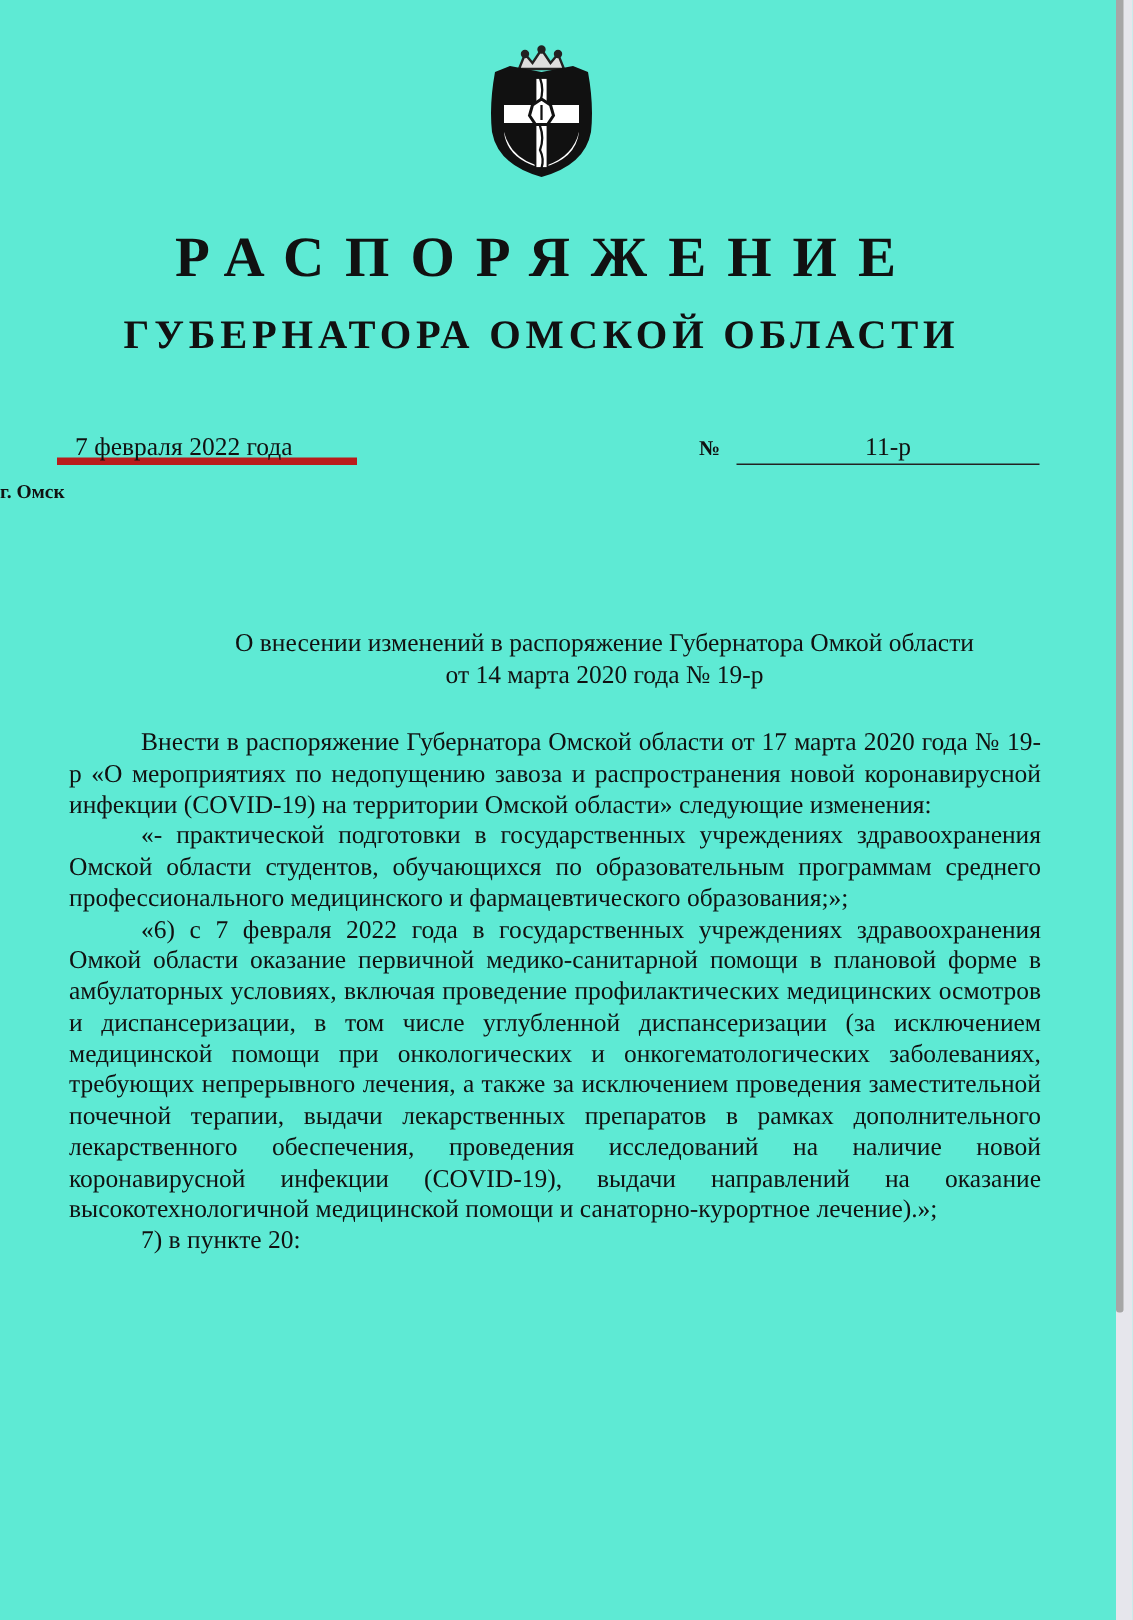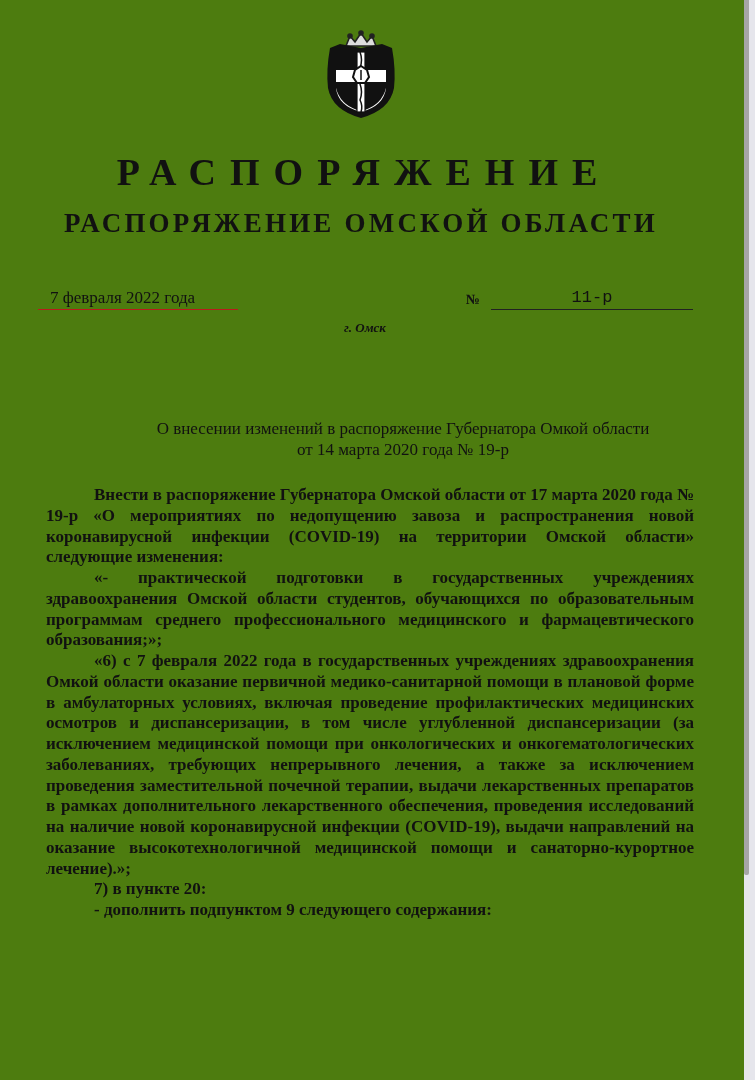--- a/index.html
+++ b/index.html
@@ -1,49 +1,49 @@
 <!DOCTYPE html>
 <html><head>
 <meta charset="utf-8">
 <style>
   html, body { margin:0; padding:0; }
   body {
     width:755px; height:1080px; overflow:hidden; position:relative;
     background:#ffffff; color:#111;
     font-family:"Liberation Serif", "DejaVu Serif", serif;
   }
-  .page { position:absolute; left:0; top:0; width:744px; height:1080px; background:#4d7c0f; }
+  .page { position:absolute; left:0; top:0; width:744px; height:1080px; background:#5eead4; }
   .emblem { position:absolute; left:322px; top:30px; width:78px; height:90px; }
   .title-main {
     position:absolute; left:0; width:728px; top:150px; text-align:center;
     font-size:38px; font-weight:bold; letter-spacing:14px; color:#111;
   }
   .title-sub {
     position:absolute; left:0; width:722px; top:208px; text-align:center;
     font-size:27px; font-weight:bold; letter-spacing:3.2px; color:#111;
   }
   .date-field {
     position:absolute; left:38px; top:288px; width:200px; height:22px;
-    border-bottom:1px solid #b91c1c; font-size:17px; padding-left:12px; box-sizing:border-box;
+    border-bottom:5px solid #b91c1c; font-size:17px; padding-left:12px; box-sizing:border-box;
     line-height:20px;
   }
   .num-label { position:absolute; left:466px; top:292px; font-size:14px; font-weight:bold; }
   .num-field {
     position:absolute; left:491px; top:288px; width:202px; height:22px;
     border-bottom:1px solid #222; font-size:17px; text-align:center; box-sizing:border-box;
-    line-height:20px; padding-left:0;font-family:Liberation Mono, monospace;
+    line-height:20px; padding-left:0;
   }
-  .city { position:absolute; left:0; width:730px; top:320px; text-align:center; font-size:13px; font-weight:bold;font-style:italic; }
+  .city { position:absolute; left:0; width:730px; top:320px; font-size:13px; font-weight:bold; }
   .subject {
     position:absolute; left:60px; width:686px; top:418px; text-align:center;
     font-size:17px; line-height:21px;
   }
   .body {
     position:absolute; left:46px; width:648px; top:485px;
-    font-size:17px; line-height:20.75px; text-align:justify;font-weight:bold;
+    font-size:17px; line-height:20.75px; text-align:justify;
   }
   .body p { margin:0; text-indent:48px; text-align:justify; text-align-last:auto; }
   .body p.last-left { text-align-last:left; }
   .scroll-track { position:absolute; left:744px; top:0; width:11px; height:1080px; background:#e6e6ec; }
   .scroll-thumb { position:absolute; left:744px; top:0; width:5px; height:880px; background:#a6a6a6; border-radius:0 0 2px 2px; }
 </style>
 </head>
 <body>
 
 <div class="page">
@@ -66,35 +66,34 @@
     <path d="M43 52 L64 52 L64 58 Q60 74 43 80 Z" fill="#111"></path>
 
     <rect x="35" y="22" width="8" height="60" fill="#fff" stroke="#111" stroke-width="1.2"></rect>
     <path d="M38 22 Q41 30 38 38 Q41 46 38 54 Q41 62 38 70 Q41 76 39 82" fill="none" stroke="#111" stroke-width="1.5"></path>
 
     <path d="M39 36 L45 40 L47 47 L43 53 L35 53 L31 47 L33 40 Z" fill="#fff" stroke="#111" stroke-width="2"></path>
     <path d="M39 40 L39 50" stroke="#111" stroke-width="1.5"></path>
   </svg>
 
   <div class="title-main">РАСПОРЯЖЕНИЕ</div>
-  <div class="title-sub">РАСПОРЯЖЕНИЕ ОМСКОЙ ОБЛАСТИ</div>
+  <div class="title-sub">ГУБЕРНАТОРА ОМСКОЙ ОБЛАСТИ</div>
 
   <div class="date-field">7 февраля 2022 года</div>
   <div class="num-label">№</div>
   <div class="num-field">11-р</div>
   <div class="city">г. Омск</div>
 
   <div class="subject">
     <div>О внесении изменений в распоряжение Губернатора Омкой области</div>
     <div>от 14 марта 2020 года № 19-р</div>
   </div>
 
   <div class="body">
     <p class="last-left">Внести в распоряжение Губернатора Омской области от 17 марта 2020 года № 19-р «О мероприятиях по недопущению завоза и распространения новой коронавирусной инфекции (COVID-19) на территории Омской области» следующие изменения:</p>
     <p class="last-left">«- практической подготовки в государственных учреждениях здравоохранения Омской области студентов, обучающихся по образовательным программам среднего профессионального медицинского и фармацевтического образования;»;</p>
     <p class="last-left">«6) с 7 февраля 2022 года в государственных учреждениях здравоохранения Омкой области оказание первичной медико-санитарной помощи в плановой форме в амбулаторных условиях, включая проведение профилактических медицинских осмотров и диспансеризации, в том числе углубленной диспансеризации (за исключением медицинской помощи при онкологических и онкогематологических заболеваниях, требующих непрерывного лечения, а также за исключением проведения заместительной почечной терапии, выдачи лекарственных препаратов в рамках дополнительного лекарственного обеспечения, проведения исследований на наличие новой коронавирусной инфекции (COVID-19), выдачи направлений на оказание высокотехнологичной медицинской помощи и санаторно-курортное лечение).»;</p>
     <p class="last-left">7) в пункте 20:</p>
-    <p class="last-left">- дополнить подпунктом 9 следующего содержания:</p>
   </div>
 </div>
 
 <div class="scroll-track"></div>
 <div class="scroll-thumb" style="height: 875px;"></div>
 
 </body></html>

